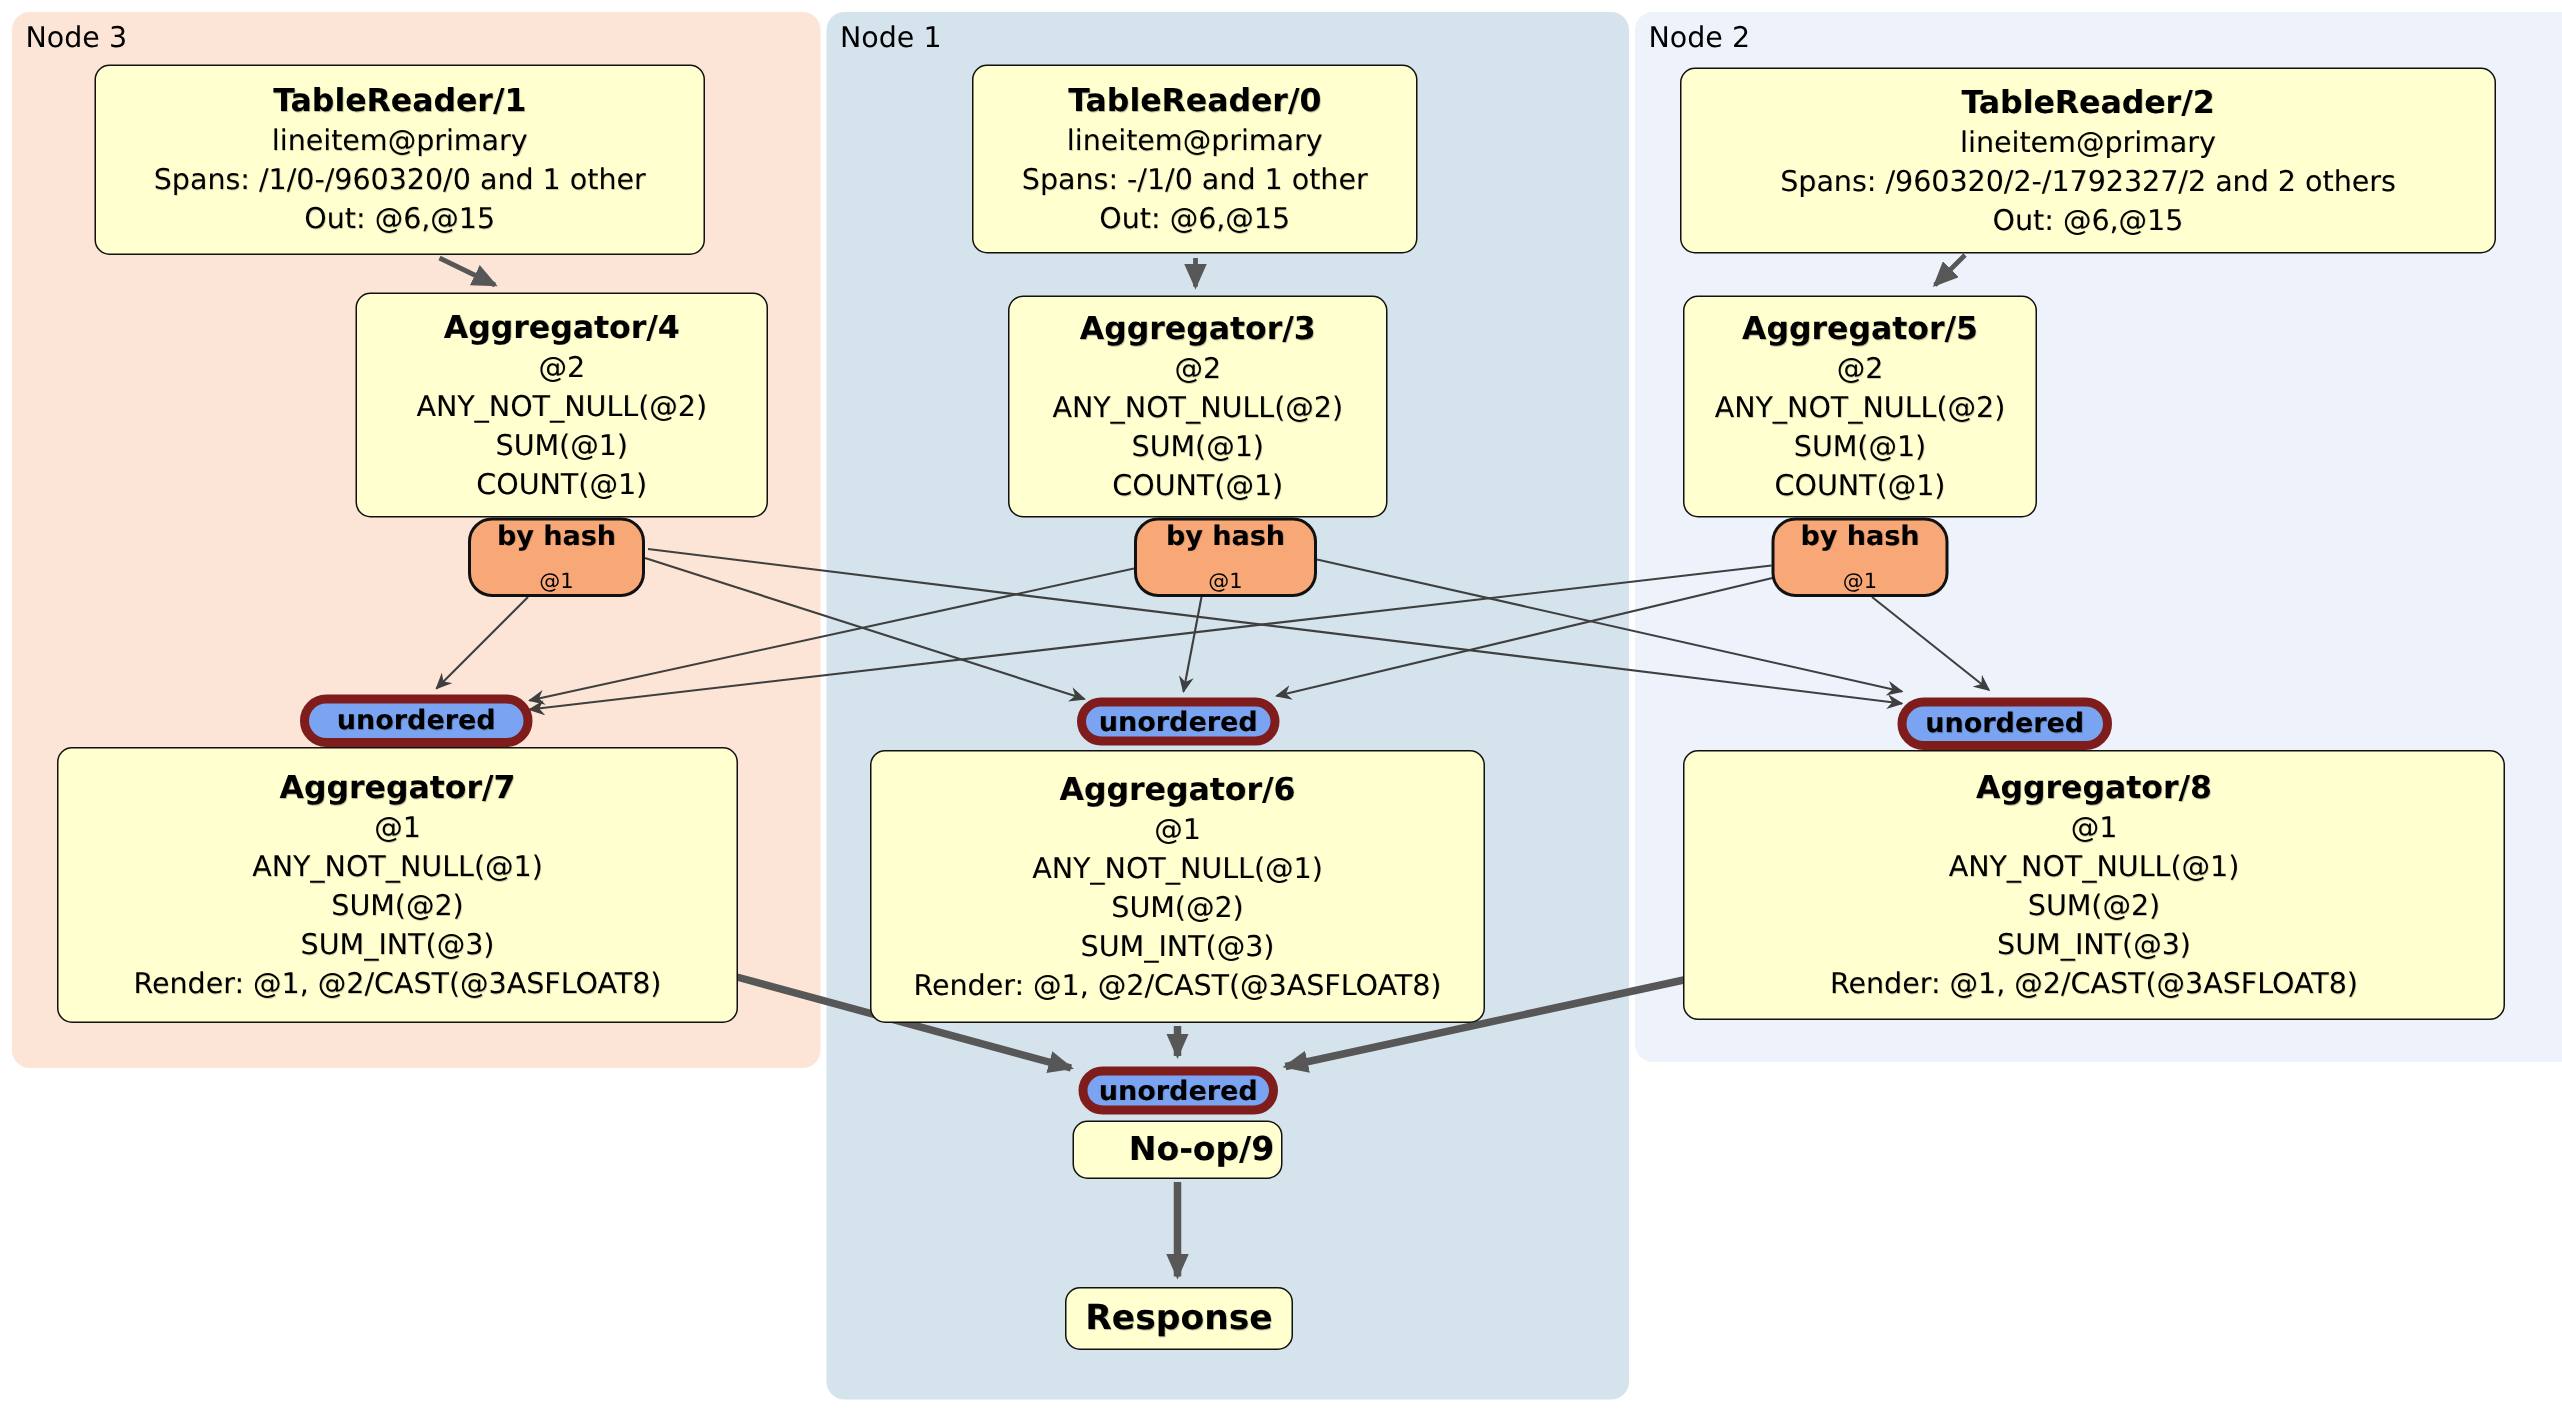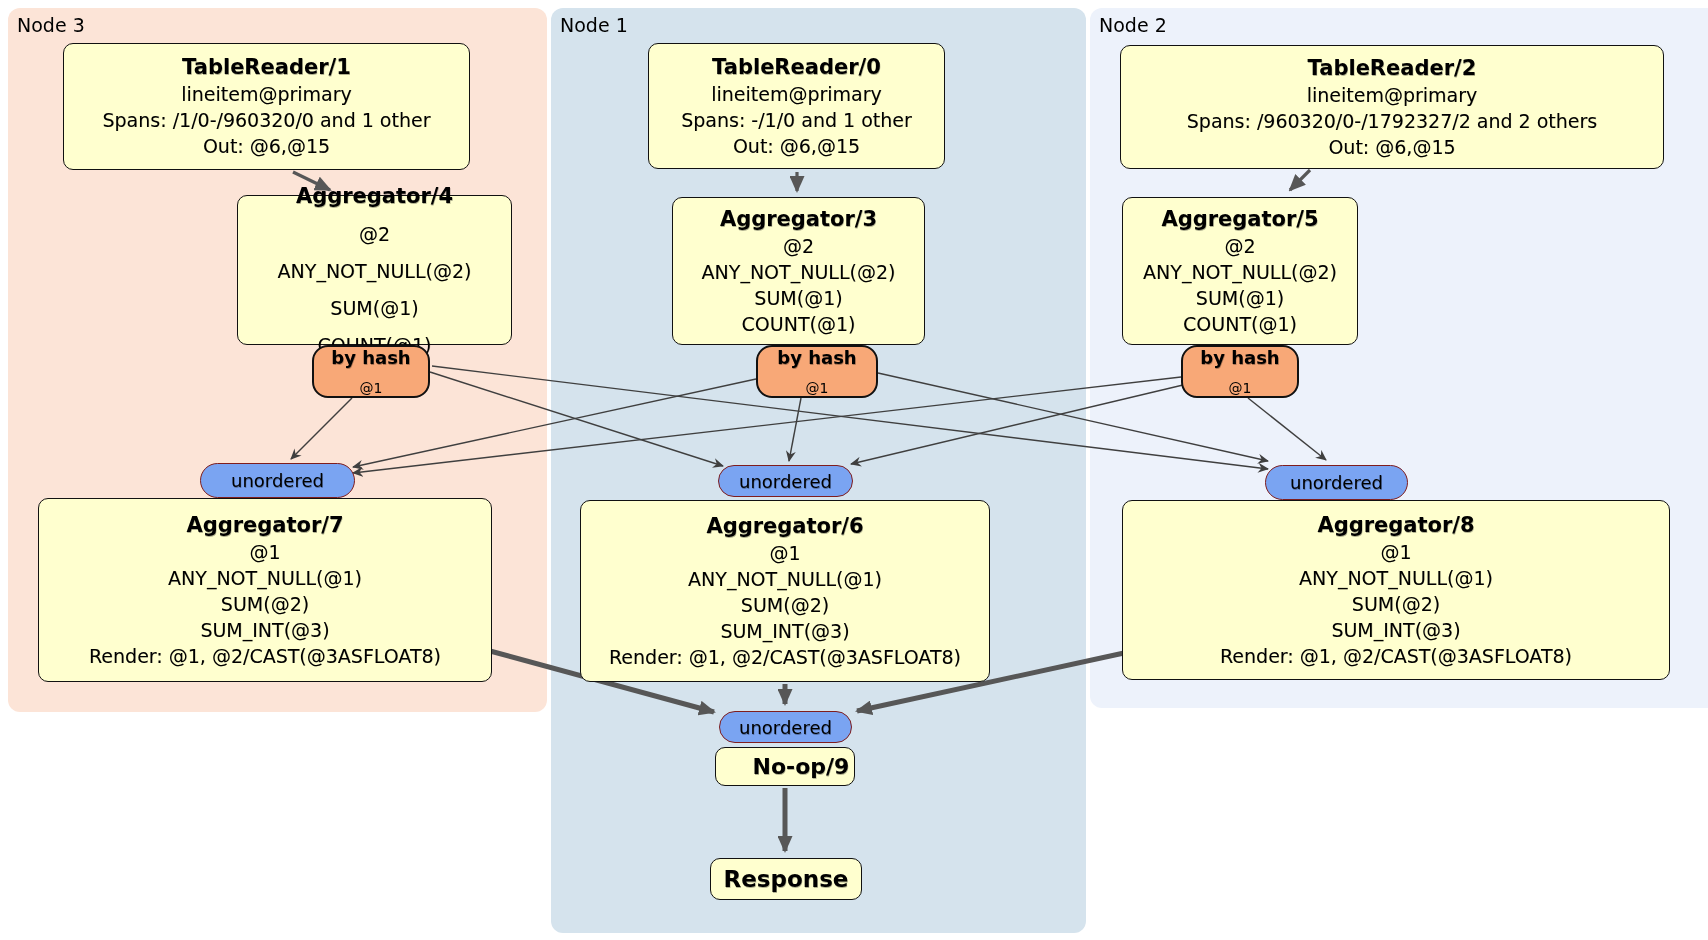--- a/index.html
+++ b/index.html
@@ -21,29 +21,29 @@
   .ptitle{font-weight:bold;font-size:21px;line-height:27px;white-space:nowrap;text-shadow:0.5px 0.5px 0.6px rgba(0,0,0,0.30);}
   .pline{font-size:19px;line-height:26px;white-space:nowrap;text-shadow:0.4px 0.4px 0.5px rgba(0,0,0,0.22);}
   .router{
     position:absolute;background:#f8a877;border:2px solid #111;border-radius:16px;
     box-sizing:border-box;display:flex;flex-direction:column;justify-content:space-between;
     text-align:center;z-index:3;
   }
   .router-label{font-weight:bold;font-size:18px;line-height:21px;text-shadow:0.5px 0.5px 0.6px rgba(0,0,0,0.3);}
   .router-sub{font-size:14px;line-height:16px;}
   .sync{
-    position:absolute;background:#7aa4f2;border:1px solid #7f1d1d;border-radius:18px;
+    position:absolute;background:#7aa4f2;border:6px solid #7f1d1d;border-radius:18px;
     box-sizing:border-box;display:flex;align-items:center;justify-content:center;
-    font-weight:normal;font-size:18px;z-index:3;text-shadow:0.5px 0.5px 0.6px rgba(0,0,0,0.3);
+    font-weight:bold;font-size:18px;z-index:3;text-shadow:0.5px 0.5px 0.6px rgba(0,0,0,0.3);
   }
   .tbox{justify-content:center;}
   #b-tr1{left:63px;top:43px;width:407px;height:127px;}
   #b-tr0{left:648px;top:43px;width:297px;height:126px;}
   #b-tr2{left:1120px;top:45px;width:544px;height:124px;}
-  #b-agg4{left:237px;top:195px;width:275px;height:150px;gap:11px;}
+  #b-agg4{left:237px;top:195px;width:275px;height:150px;}
   #b-agg3{left:672px;top:197px;width:253px;height:148px;}
   #b-agg5{left:1122px;top:197px;width:236px;height:148px;}
   #b-agg7{left:38px;top:498px;width:454px;height:184px;}
   #b-agg6{left:580px;top:500px;width:410px;height:182px;}
   #b-agg8{left:1122px;top:500px;width:548px;height:180px;}
   #b-noop{left:715px;top:747px;width:140px;height:39px;}
   #b-resp{left:710px;top:858px;width:152px;height:42px;font-size:22px;}
   #b-noop .ptitle{font-size:22px;margin-left:32px;}
   #b-resp .ptitle{font-size:23px;}
   #p-byhash3{left:312px;top:345px;width:118px;height:53px;}
@@ -108,21 +108,21 @@
   </div>
   <div class="pbox tbox" id="b-tr0">
     <div class="ptitle">TableReader/0</div>
     <div class="pline">lineitem@primary</div>
     <div class="pline">Spans: -/1/0 and 1 other</div>
     <div class="pline">Out: @6,@15</div>
   </div>
   <div class="pbox tbox" id="b-tr2">
     <div class="ptitle">TableReader/2</div>
     <div class="pline">lineitem@primary</div>
-    <div class="pline">Spans: /960320/0-/1792327/2 and 2 others</div>
+    <div class="pline">Spans: /960320/2-/1792327/2 and 2 others</div>
     <div class="pline">Out: @6,@15</div>
   </div>
 
   <div class="pbox" id="b-agg4">
     <div class="ptitle">Aggregator/4</div>
     <div class="pline">@2</div>
     <div class="pline">ANY_NOT_NULL(@2)</div>
     <div class="pline">SUM(@1)</div>
     <div class="pline">COUNT(@1)</div>
   </div>

